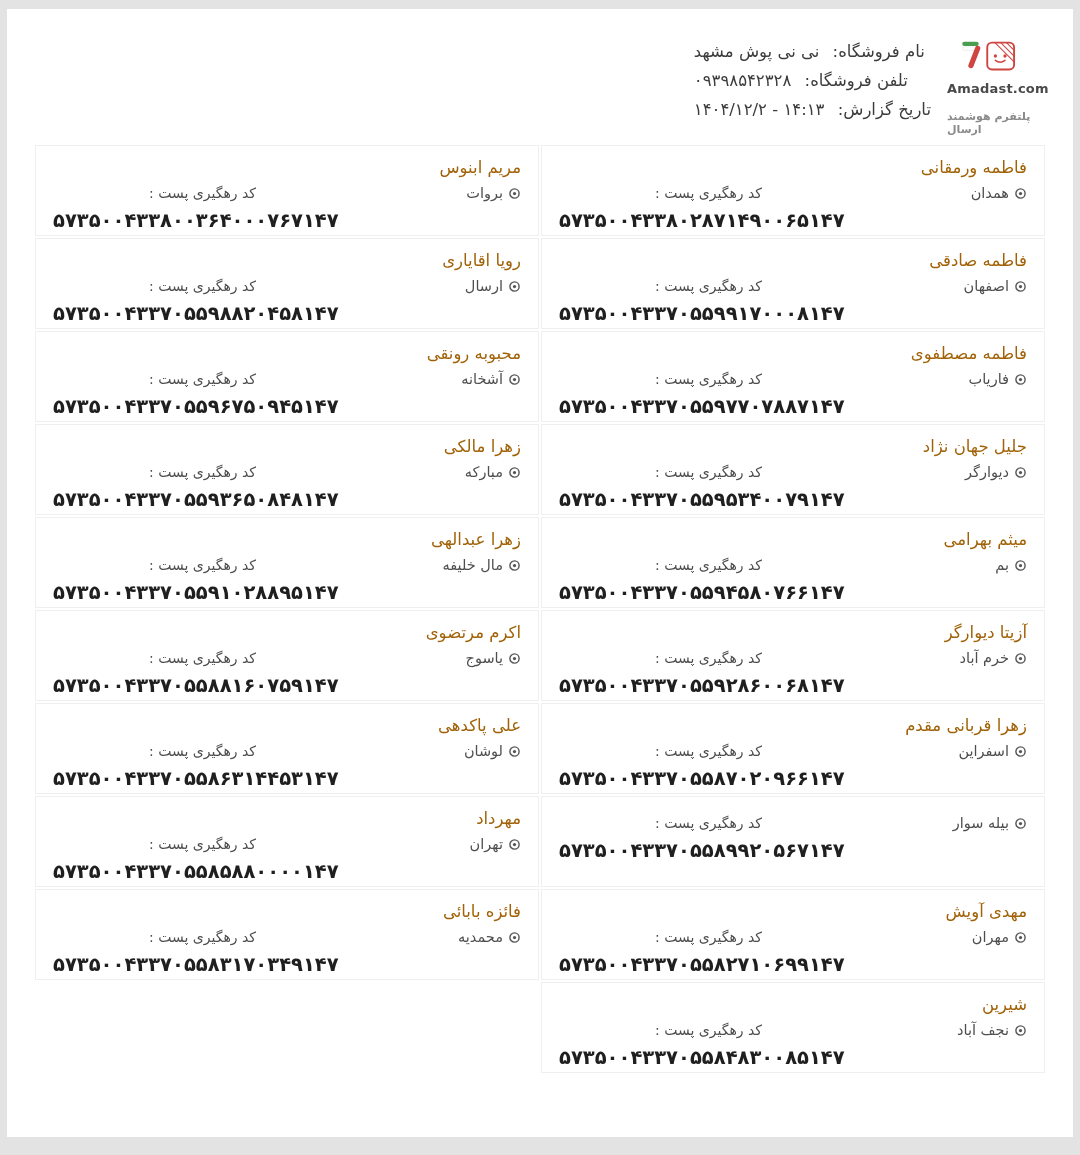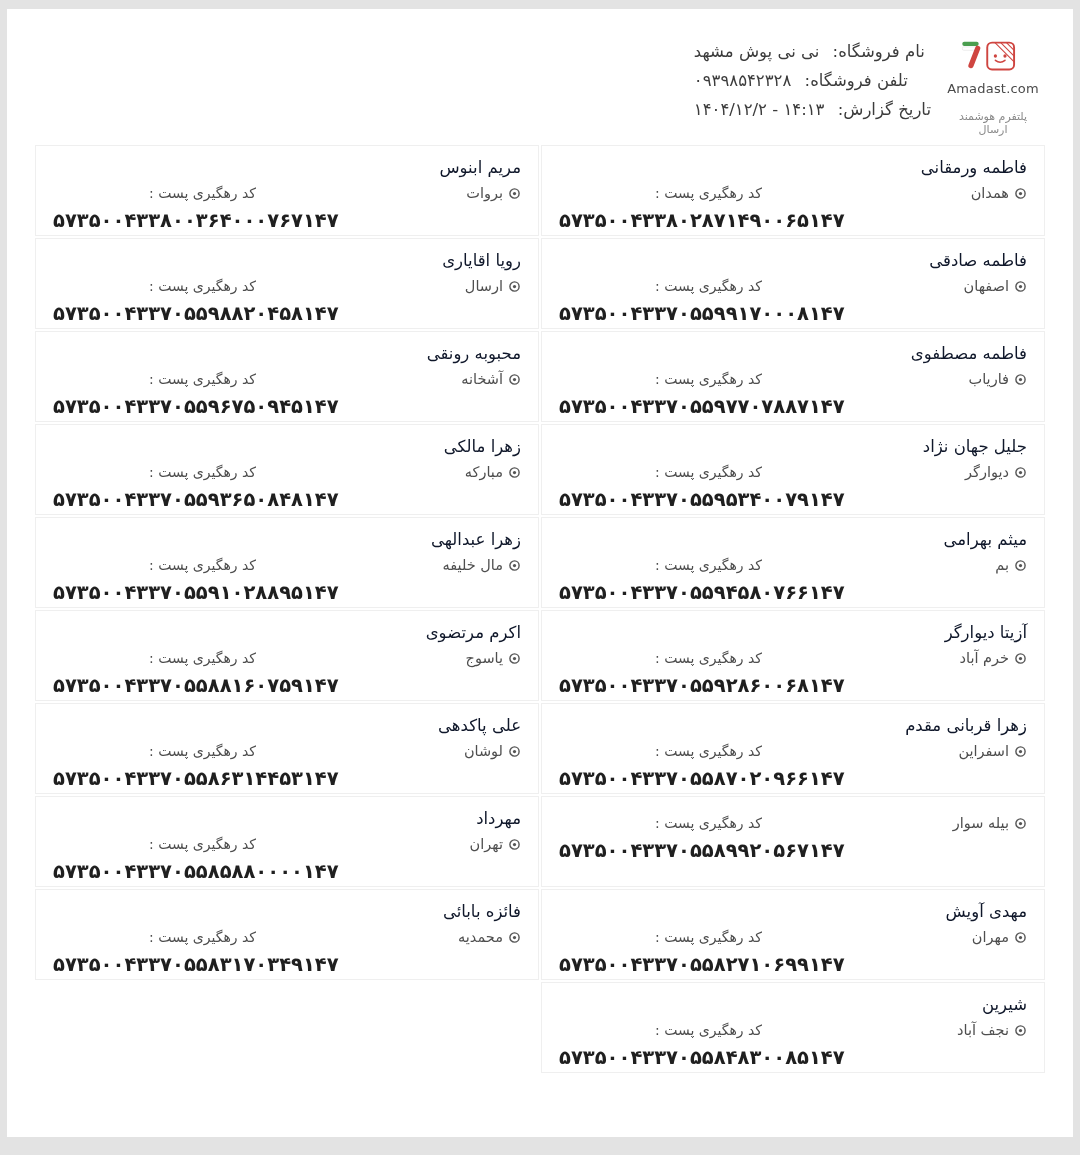--- a/index.html
+++ b/index.html
@@ -14,21 +14,21 @@
     direction: rtl;
   }
 
   
   .header {
     display: flex;
     align-items: flex-start;
     padding: 20px 34px 0 34px;
     gap: 16px;
   }
-  .logo-block { width: 92px; text-align: center; flex: 0 0 auto; padding-top: 4px; }
+  .logo-block { width: 92px; text-align: left; flex: 0 0 auto; padding-top: 4px; font-weight: bold; }
   .logo-block svg { display: block; margin: 0 auto; }
   .logo-brand { font-size: 13px; color: #4a4a4a; letter-spacing: .2px; direction: ltr; margin-top: 2px; }
   .logo-tagline { font-size: 11px; color: #8a8a8a; margin-top: 14px; }
 
   .header-info { text-align: left; padding-top: 8px; }
   .info-line { font-size: 16.5px; color: #3c3c3c; line-height: 29px; white-space: nowrap; }
   .info-label { color: #3c3c3c; }
   .info-value { margin-right: 8px; color: #3c3c3c; }
 
   
@@ -38,21 +38,21 @@
     grid-template-columns: 1fr 1fr;
     gap: 2px;
   }
   .card {
     background: #fff;
     border: 1px solid #efefef;
     height: 91px;
     padding: 11px 17px 0 17px;
     overflow: hidden;
   }
-  .card-name { font-size: 16.5px; color: #0f172a; line-height: 21px; }
+  .card-name { font-size: 16.5px; color: #a16207; line-height: 21px; }
   .card-row {
     display: flex;
     justify-content: space-between;
     align-items: center;
     margin-top: 6px;
     line-height: 19px;
   }
   .city { display: inline-flex; align-items: center; gap: 5px; font-size: 14.5px; color: #4e4e4e; }
   .city svg { flex: 0 0 auto; }
   .code-label { font-size: 14px; color: #4e4e4e; margin-left: 96px; white-space: nowrap; }

